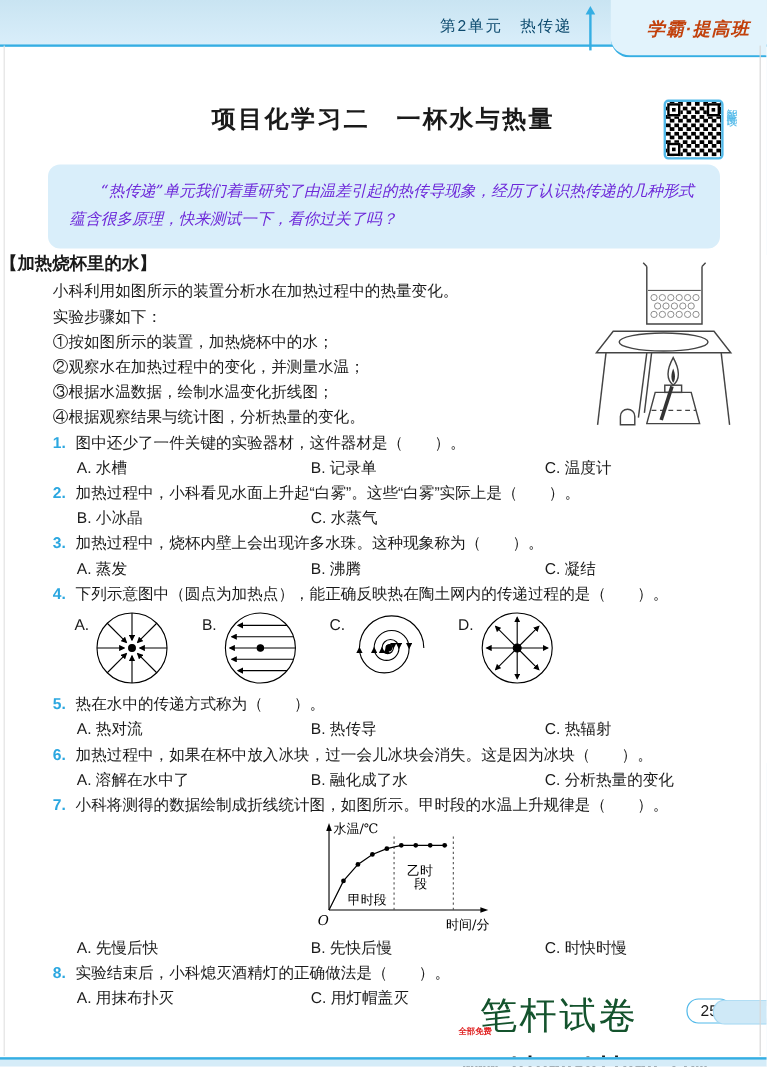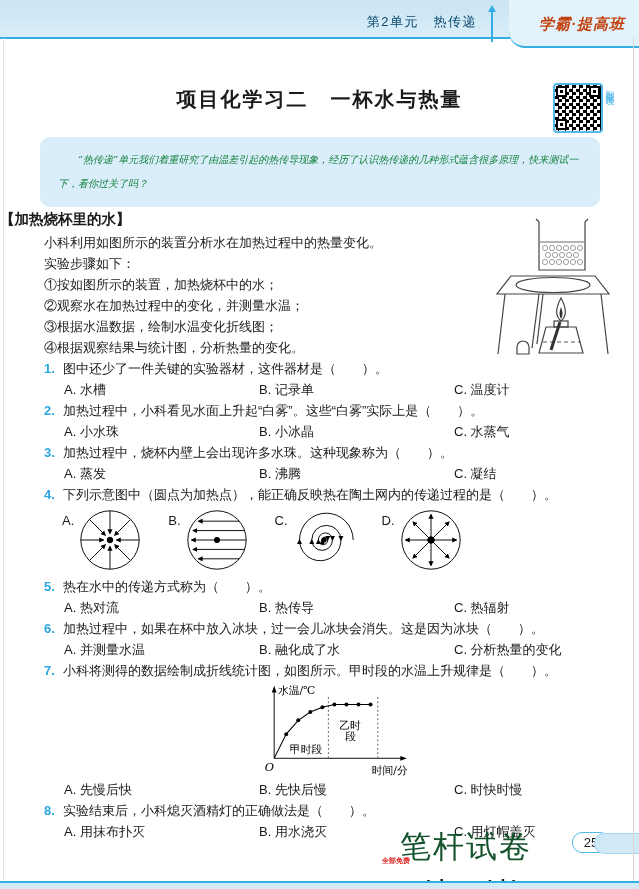--- a/index.html
+++ b/index.html
@@ -21,22 +21,22 @@
         font-weight:bold;letter-spacing:2px;}
   .qr-wrap{position:absolute;top:83px;right:24px;display:flex;align-items:flex-start;}
   .qr{width:46px;height:46px;border:2px solid #52b9e9;border-radius:4px;position:relative;
         background:conic-gradient(#000 25%,#fff 0 50%,#000 0 75%,#fff 0);background-size:7px 7px;}
   .qr .f{position:absolute;width:11px;height:11px;border:2.5px solid #000;background:#fff;box-sizing:border-box;}
   .qr .f i{position:absolute;left:2px;top:2px;width:3px;height:3px;background:#000;display:block;}
   .qr .f1{left:1px;top:1px}.qr .f2{right:1px;top:1px}.qr .f3{left:1px;bottom:1px}
   .qr-caption{writing-mode:vertical-rl;font-size:9px;color:#52b9e9;margin-left:2px;letter-spacing:2px;line-height:10px;}
   
   .intro{position:absolute;top:137px;left:40px;width:524px;background:#d9eefa;border-radius:10px;
-        padding:11px 18px;font-family:"DejaVu Serif",serif;font-style:italic;font-size:10px;
-        line-height:24px;color:#15803d;text-indent:2em;}
+        padding:11px 18px;font-family:"DejaVu Serif",serif;font-style:italic;font-size:13px;
+        line-height:24px;color:#6d28d9;text-indent:2em;}
   .section-heading{position:absolute;top:210px;left:0;width:100%;text-align:left;
         font-weight:bold;font-size:14.5px;}
   
   .content{position:absolute;top:232px;left:44px;width:566px;font-size:13px;line-height:21px;}
   .content p{margin:0;}
   .q{display:flex;margin:0;}
   .q-num{color:#2ba7e0;min-width:19px;font-weight:bold;}
   .opts{display:flex;margin-left:20px;gap:30px;}
   .opt{width:165px;}
   .opt:last-child{width:auto;}
@@ -160,21 +160,20 @@
       <span class="opt">A. 水槽</span>
       <span class="opt">B. 记录单</span>
       <span class="opt">C. 温度计</span>
     </div>
 
     <div class="q">
       <span class="q-num">2.</span>
       <span>加热过程中，小科看见水面上升起“白雾”。这些“白雾”实际上是（　　）。</span>
     </div>
     <div class="opts">
-      <span class="opt">A. 小水珠</span>
       <span class="opt">B. 小冰晶</span>
       <span class="opt">C. 水蒸气</span>
     </div>
 
     <div class="q">
       <span class="q-num">3.</span>
       <span>加热过程中，烧杯内壁上会出现许多水珠。这种现象称为（　　）。</span>
     </div>
     <div class="opts">
       <span class="opt">A. 蒸发</span>
@@ -246,21 +245,21 @@
       <span class="opt">A. 热对流</span>
       <span class="opt">B. 热传导</span>
       <span class="opt">C. 热辐射</span>
     </div>
 
     <div class="q">
       <span class="q-num">6.</span>
       <span>加热过程中，如果在杯中放入冰块，过一会儿冰块会消失。这是因为冰块（　　）。</span>
     </div>
     <div class="opts">
-      <span class="opt">A. 并测量水温</span>
+      <span class="opt">A. 溶解在水中了</span>
       <span class="opt">B. 融化成了水</span>
       <span class="opt">C. 分析热量的变化</span>
     </div>
 
     <div class="q">
       <span class="q-num">7.</span>
       <span>小科将测得的数据绘制成折线统计图，如图所示。甲时段的水温上升规律是（　　）。</span>
     </div>
     <div class="chart-wrap">
       <svg id="q7-chart" width="158" height="96" viewBox="0 0 165 102">
@@ -292,21 +291,20 @@
       <span class="opt">B. 先快后慢</span>
       <span class="opt">C. 时快时慢</span>
     </div>
 
     <div class="q">
       <span class="q-num">8.</span>
       <span>实验结束后，小科熄灭酒精灯的正确做法是（　　）。</span>
     </div>
     <div class="opts">
       <span class="opt">A. 用抹布扑灭</span>
-      <span class="opt">B. 用水浇灭</span>
       <span class="opt">C. 用灯帽盖灭</span>
     </div>
   </div>
 
   <div class="wm">
     <span class="wm-free">全部免费</span>
     <div class="wm-title">笔杆试卷</div>
     <div class="wm-url">www.biganshijuan.com</div>
   </div>
   <div class="page-pill">25</div>

